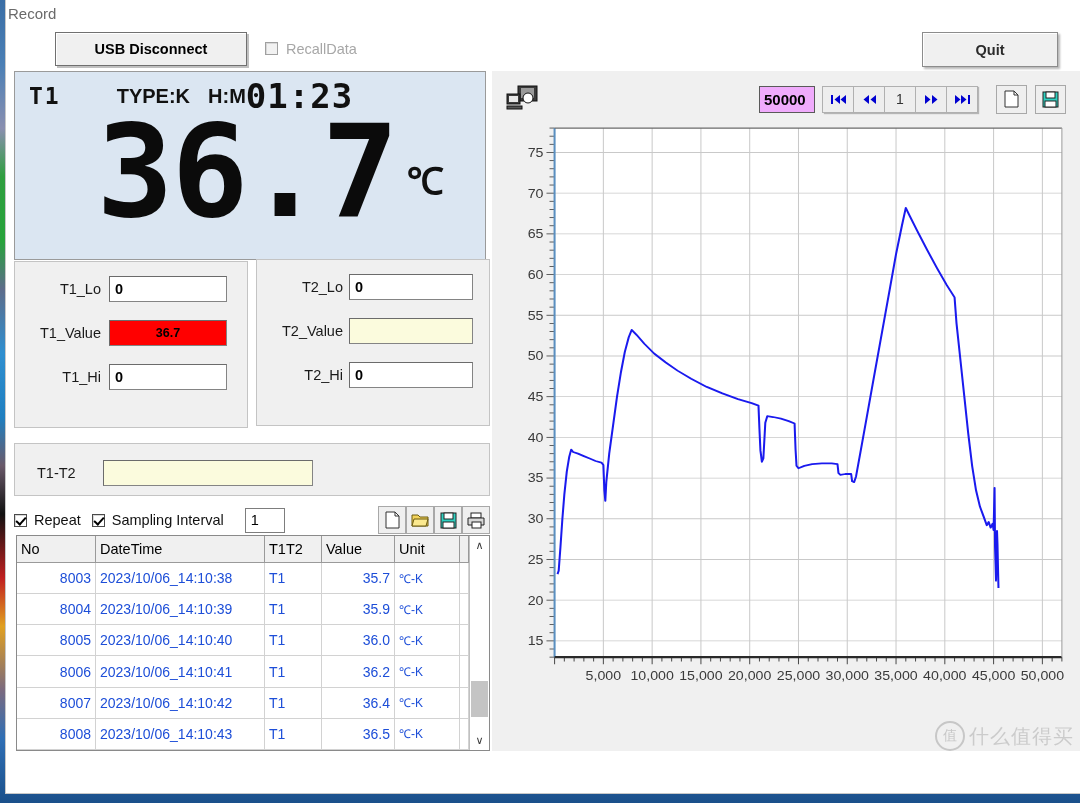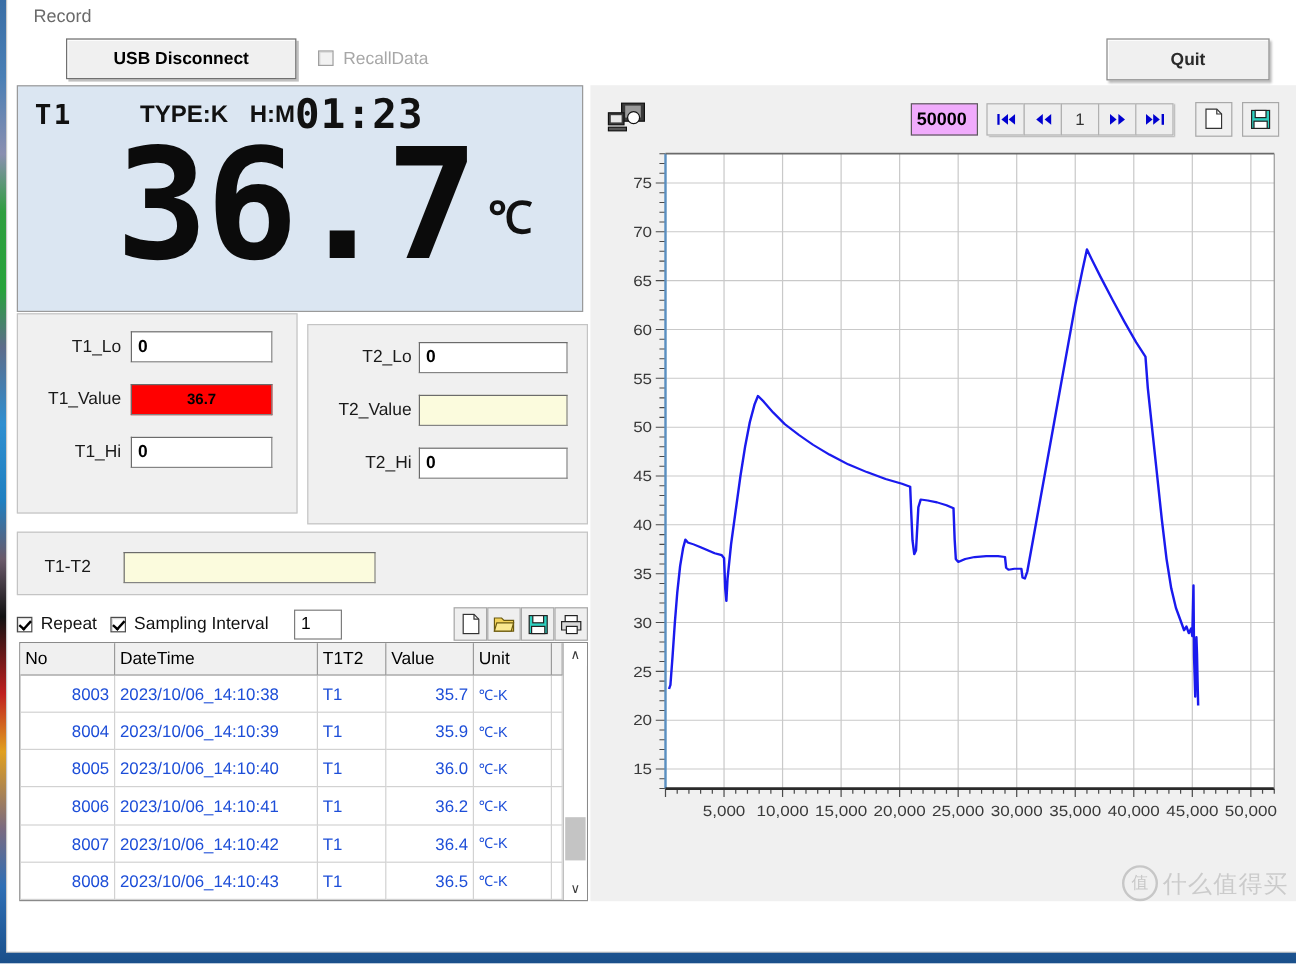--- a/index.html
+++ b/index.html
@@ -23,21 +23,21 @@
            display:flex;align-items:flex-end;gap:1px;padding:1px;}
   .tb-icon i{display:block;width:2px;background:#000;}
   .tb-title{font-size:16.5px;color:#6d6d6d;letter-spacing:.1px;}
   .tb-ctrls{margin-left:auto;display:flex;height:40px;}
   .tb-btn{width:46px;height:40px;display:flex;align-items:center;justify-content:center;
           color:#8a8a8a;font-size:15px;}
   .tb-btn.min::before{content:"";width:13px;height:1.6px;background:#9a9a9a;}
   .tb-btn.max::before{content:"";width:12px;height:12px;border:1.4px solid #b4b4b4;}
   .tb-btn.close{font-size:20px;color:#a8a8a8;font-weight:300;}
   
-  .menubar{height:26px;display:flex;align-items:center;padding-left:22px;}
+  .menubar{height:26px;display:flex;align-items:center;padding-left:2px;}
   .menu-item{font-size:15px;color:#6a6a6a;}
   
   .toprow{height:45px;display:flex;align-items:center;padding:0 14px;position:relative;}
   .usb-btn{width:190px;height:32px;border:1px solid #707070;background:#f0f0f0;
            box-shadow:inset 1px 1px 0 #ffffff, 2px 2px 0 #c0c0c0;
            display:flex;align-items:center;justify-content:center;
            font-size:14.5px;font-weight:bold;color:#000;margin-left:35px;}
   .recall{display:flex;align-items:center;gap:8px;margin-left:18px;}
   .chk{width:13px;height:13px;border:1px solid #a0a0a0;background:#f2f2f2;
        box-shadow:inset 1px 1px 0 #d8d8d8;position:relative;box-sizing:border-box;}
@@ -64,21 +64,21 @@
   .lcd-hm{margin-left:18px;font-size:20px;font-weight:bold;color:#111;}
   .lcd-time{margin-left:0;font-size:34px;font-weight:bold;color:#111;line-height:1;
       letter-spacing:1px;font-family:"DejaVu Sans Mono", monospace;text-align:center;}
   .lcd-main{display:flex;align-items:flex-start;justify-content:center;padding-left:40px;}
   .lcd-num{font-size:128px;font-weight:bold;line-height:.82;color:#0b0b0b;
       font-family:"DejaVu Sans Mono", monospace;letter-spacing:-2px;}
   .lcd-unit{font-size:37px;font-weight:bold;color:#111;margin-top:34px;margin-left:10px;}
   
   .grp{position:absolute;border:1px solid #c4c4c4;background:#f0f0f0;box-sizing:border-box;}
   .grp1{left:8px;top:190px;width:234px;height:167px;}
-  .grp2{left:250px;top:199px;width:234px;height:167px;}
+  .grp2{left:250px;top:188px;width:234px;height:167px;}
   .grp3{left:8px;top:372px;width:476px;height:53px;padding-left:10px;}
   .fld-row{display:flex;align-items:center;height:34px;margin-top:10px;}
   .fld-lbl{font-size:14.5px;color:#1a1a1a;text-align:right;}
   .inp{height:26px;border:1px solid #848484;border-top-color:#6b6b6b;border-left-color:#6b6b6b;
        background:#ffffff;box-sizing:border-box;display:flex;align-items:center;
        padding-left:5px;font-size:14.5px;font-weight:bold;color:#000;}
   .inp.yellow{background:#fbfbdd;}
   .inp.red{background:#ff0000;color:#000;font-size:12.5px;font-weight:bold;
            justify-content:center;padding-left:0;}
   

